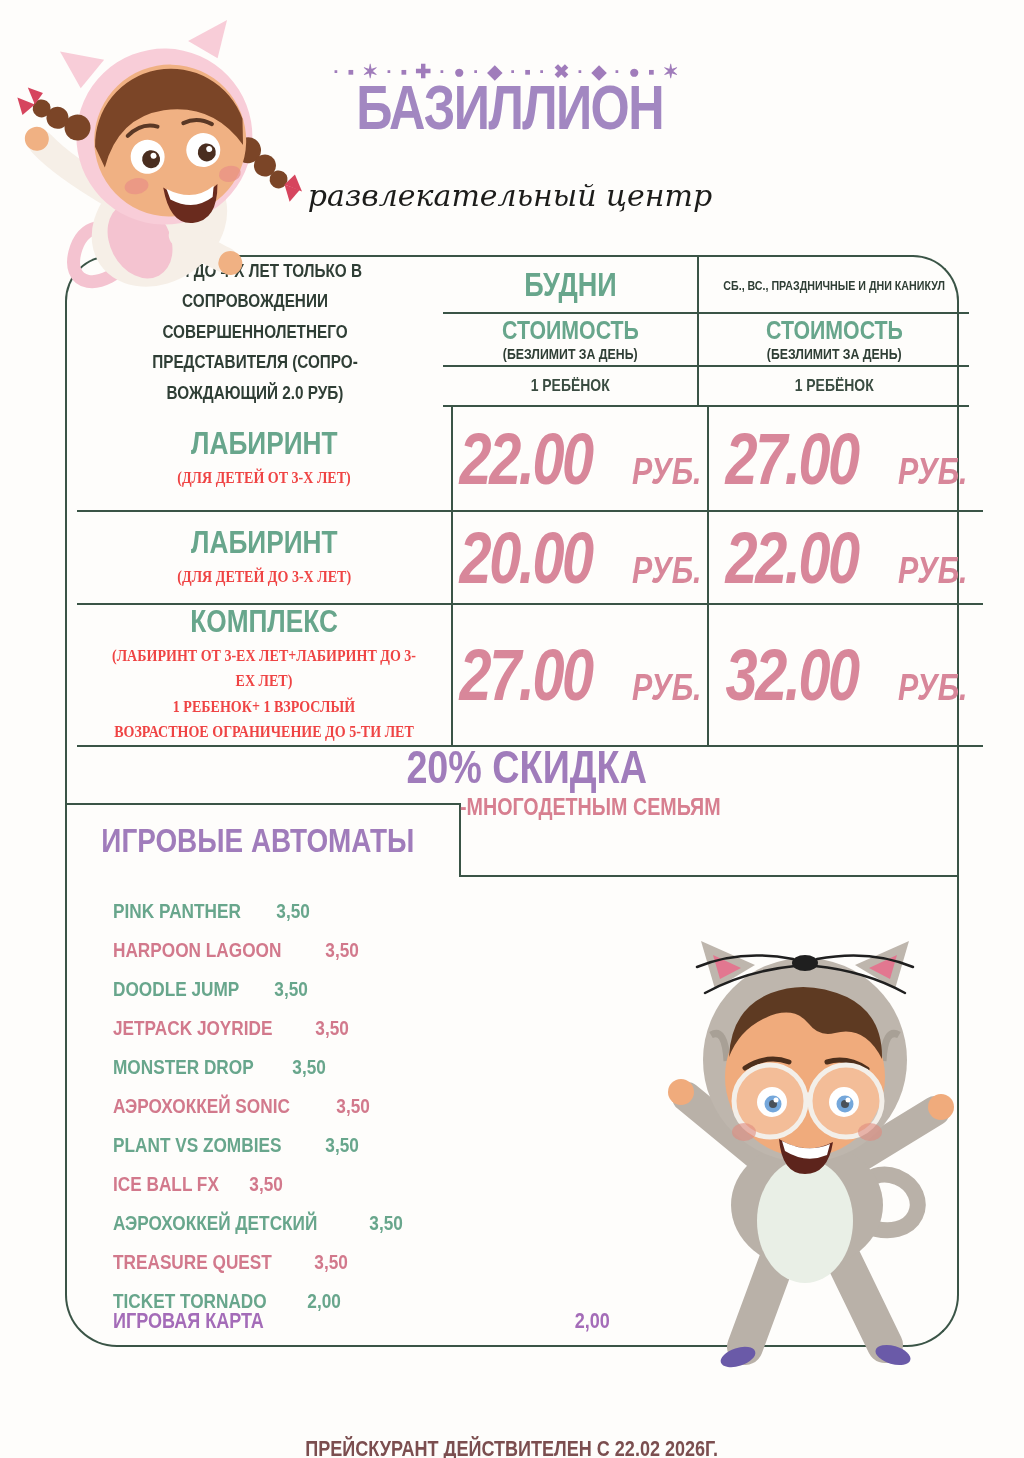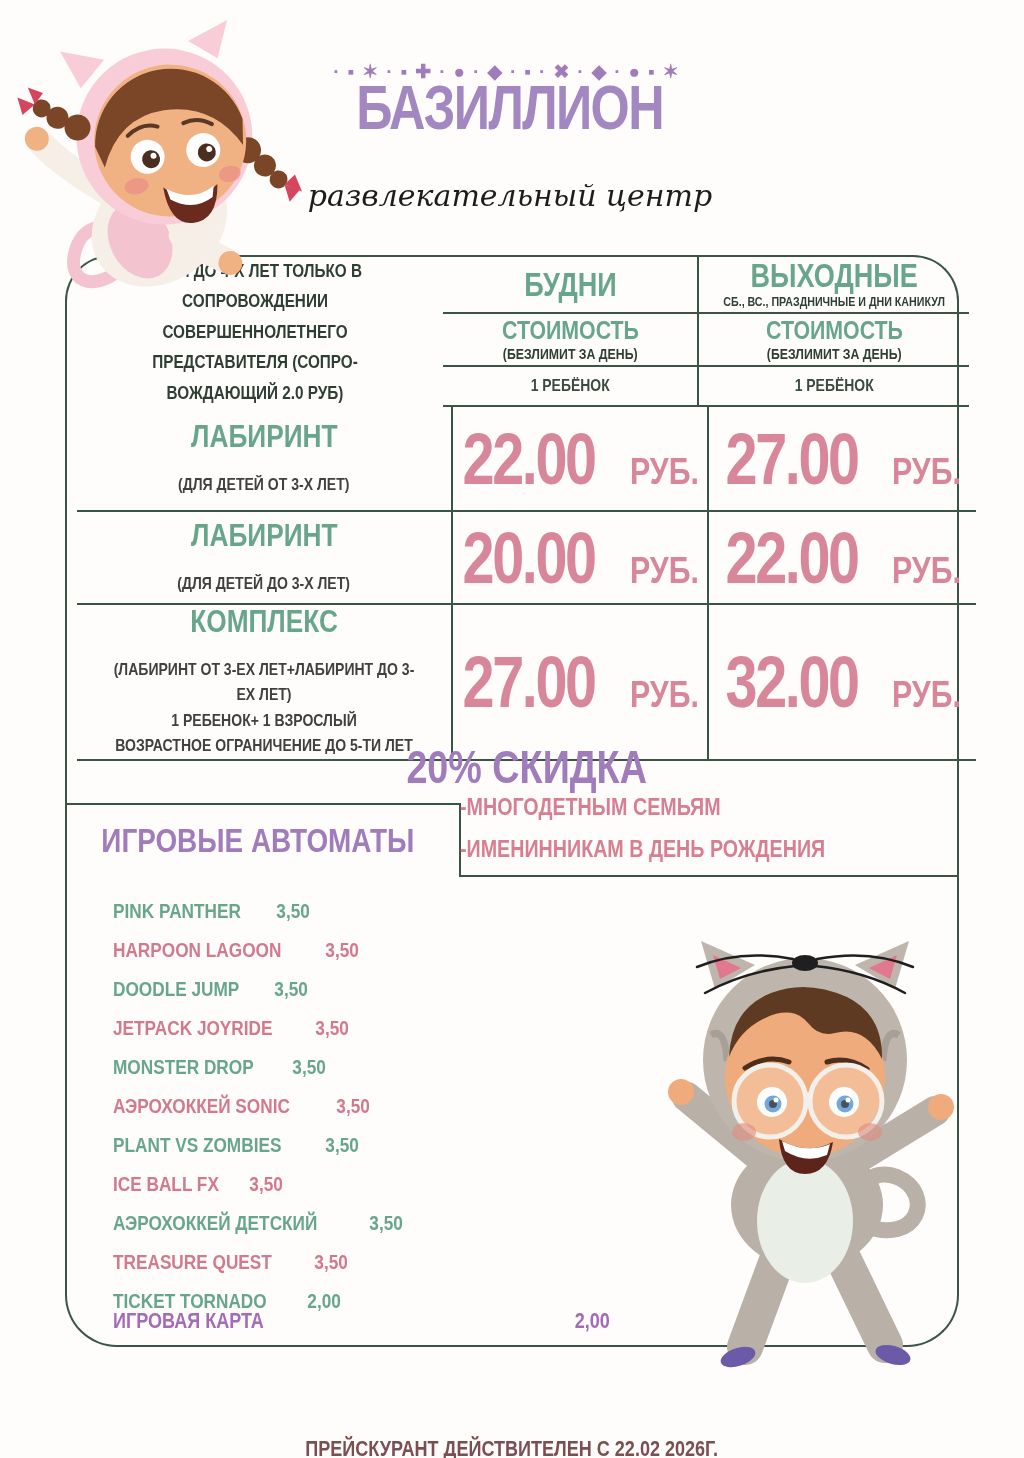--- a/index.html
+++ b/index.html
@@ -49,23 +49,23 @@
   .day-sub{color:#2f3e35;font-size:13px;font-weight:bold;margin-top:2px;}
   .cost-title{color:var(--green);font-size:26px;font-weight:bold;line-height:1;}
   .cost-sub{color:#2f3e35;font-size:15px;font-weight:bold;margin-top:2px;}
   .unit{color:var(--dark);font-size:17px;font-weight:bold;}
 
   .prows > .prow:nth-of-type(1){height:105px;}
   .prows > .prow:nth-of-type(2){height:93px;}
   .prows > .prow:nth-of-type(3){height:121px;}
   .prow{display:grid;grid-template-columns:376px 256px 1fr;padding-left:10px;}
   .rname{color:var(--green);font-size:32px;font-weight:bold;line-height:1.05;}
-  .rdet{color:#404040;font-size:16.5px;font-weight:bold;line-height:1.55;text-align:center;margin-top:18px;}
+  .rdet{color:#ef4444;font-size:16.5px;font-weight:bold;line-height:1.55;text-align:center;margin-top:4px;font-family:Liberation Serif, serif;}
   .rdet .cx{transform:scaleX(.85);white-space:pre-line;display:block;}
-  .pwrap{display:flex;align-items:baseline;gap:18px;justify-content:center;}
+  .pwrap{display:flex;align-items:baseline;gap:24px;justify-content:center;font-style:italic;}
   .num{color:var(--pink);font-size:72px;font-weight:bold;letter-spacing:-3px;
     display:inline-block;transform:scaleX(.8);transform-origin:50% 50%;}
   .cur{color:var(--pink);font-size:37px;font-weight:bold;display:inline-block;
     transform:scaleX(.82);transform-origin:0 50%;}
 
   .disc{flex:1;}
 
   
   .bottom-line{position:absolute;left:459px;top:875px;width:500px;height:2px;background:var(--border);z-index:2;}
   .notch{position:absolute;left:65px;top:803px;width:396px;height:74px;
@@ -157,21 +157,20 @@
 
   <div class="price-box">
     <div class="hdr">
       <div class="cell h-note"><span class="cx">ДЕТИ ДО 4-Х ЛЕТ ТОЛЬКО В СОПРОВОЖДЕНИИ
 СОВЕРШЕННОЛЕТНЕГО ПРЕДСТАВИТЕЛЯ    (СОПРО-
 ВОЖДАЮЩИЙ 2.0 РУБ)</span></div>
       <div class="cell bR bB">
         <div class="day-title"><span class="cx">БУДНИ</span></div>
       </div>
       <div class="cell bB">
-        <div class="day-title"><span class="cx">ВЫХОДНЫЕ</span></div>
         <div class="day-sub"><span class="cx">СБ., ВС., ПРАЗДНИЧНЫЕ И ДНИ КАНИКУЛ</span></div>
       </div>
       <div class="cell bR bB">
         <div class="cost-title"><span class="cx">СТОИМОСТЬ</span></div>
         <div class="cost-sub"><span class="cx">(БЕЗЛИМИТ ЗА ДЕНЬ)</span></div>
       </div>
       <div class="cell bB">
         <div class="cost-title"><span class="cx">СТОИМОСТЬ</span></div>
         <div class="cost-sub"><span class="cx">(БЕЗЛИМИТ ЗА ДЕНЬ)</span></div>
       </div>
@@ -259,21 +258,20 @@
 
   <div class="arcade-box"></div>
 
   <div class="disc-line1">
     <span class="disc-big"><span class="cx">20% СКИДКА</span></span>
   </div>
   <div class="disc-items">
 
       <div class="ditem"><span class="cx cxl">-МНОГОДЕТНЫМ СЕМЬЯМ</span></div>
 
-      <div class="ditem"><span class="cx cxl">-ИМЕНИННИКАМ В ДЕНЬ РОЖДЕНИЯ</span></div>
     </div>
 
   <div class="arcade-title"><span class="cx">ИГРОВЫЕ АВТОМАТЫ</span></div>
   <div class="arcade-list">
 
       <div class="aitem">
         <span class="cx cxl green">PINK PANTHER</span>
         <span class="cx cxr green">3,50</span>
       </div>
 

